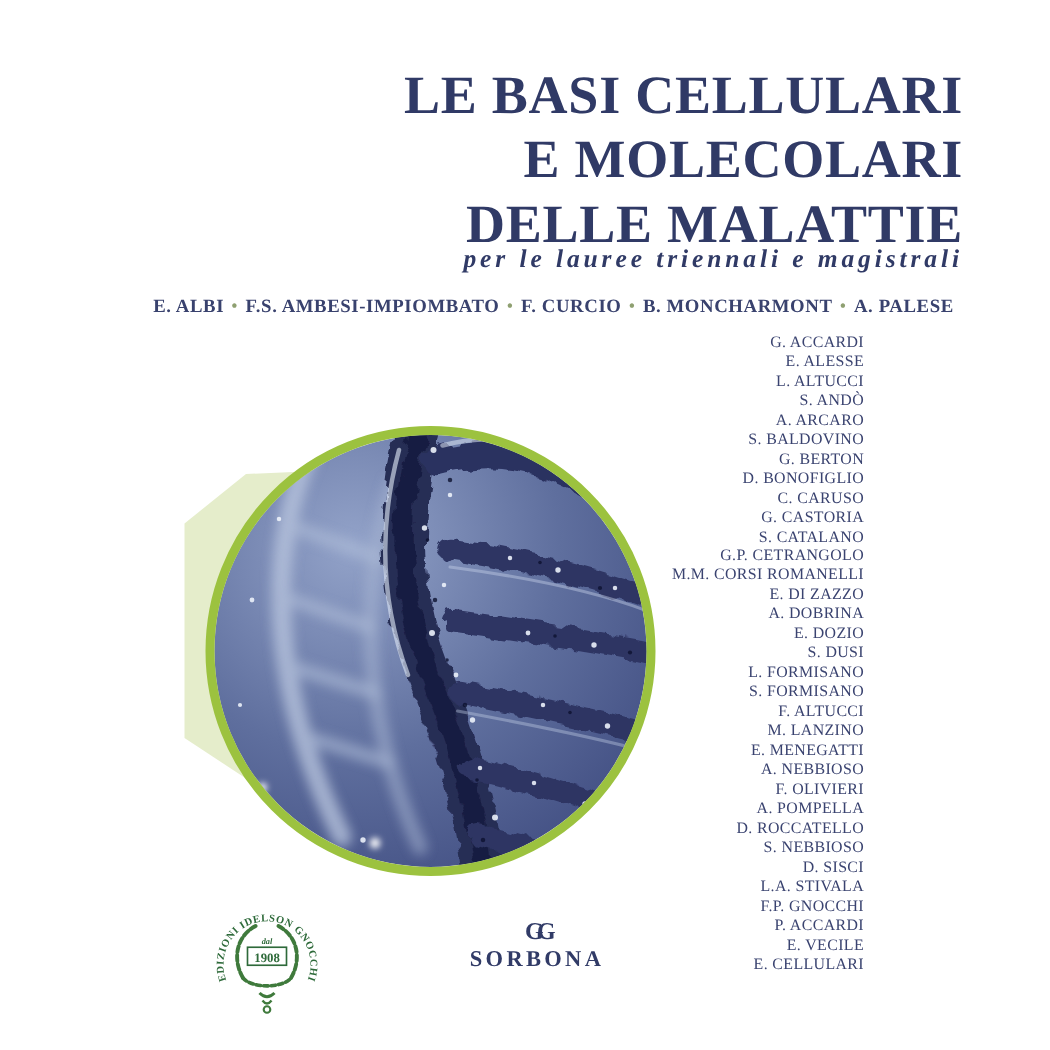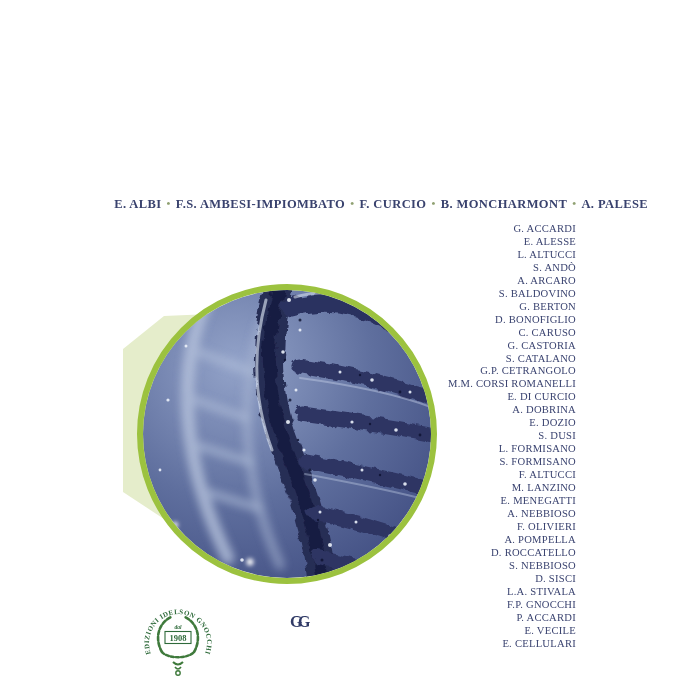--- a/index.html
+++ b/index.html
@@ -10,32 +10,32 @@
   .art{position:absolute;left:0;top:0;width:700px;height:700px;}
   .title-block{
     position:absolute;top:42px;right:58px;text-align:right;
     font-size:36px;font-weight:bold;line-height:43px;letter-spacing:0.5px;color:#303a66;
   }
   .subtitle{
     position:absolute;top:163px;right:58px;text-align:right;
     font-size:17px;font-style:italic;font-weight:bold;letter-spacing:2.6px;color:#303a66;
   }
   .authors-line{
-    position:absolute;top:197px;left:90px;right:52px;text-align:right;
+    position:absolute;top:197px;left:90px;right:52px;text-align:center;
     font-size:12.5px;font-weight:bold;letter-spacing:0.4px;color:#39426e;white-space:nowrap;
   }
   .author-sep{color:#8fa071;font-size:11px;margin:0 5px;position:relative;top:-1px;}
   .contributors{
     position:absolute;top:223px;right:124px;text-align:right;
     font-size:10.6px;font-weight:normal;letter-spacing:0.25px;color:#3a4370;line-height:12.95px;
     white-space:nowrap;
   }
   .emblem{position:absolute;left:138px;top:598px;width:80px;height:88px;}
   .sorbona{
-    position:absolute;left:290px;top:614px;width:136px;color:#313b67;
+    position:absolute;left:290px;top:614px;width:136px;text-align:center;color:#313b67;
   }
   .monogram{display:block;font-size:16px;font-weight:bold;letter-spacing:-4.5px;line-height:16px;}
   .sorbona-name{display:block;font-size:15px;font-weight:bold;letter-spacing:2.2px;margin-top:2px;}
 </style>
 </head>
 <body>
 
 <div class="cover">
 
   <svg class="art" viewBox="0 0 700 700" aria-hidden="true">
@@ -145,42 +145,49 @@
           <circle cx="380" cy="475" r="1.2"></circle>
         <circle cx="410" cy="540" r="1.2"></circle>
           <circle cx="350" cy="565" r="1.3"></circle>
           <circle cx="410" cy="330" r="1.5"></circle>
       </g>
     </g>
 
     <circle cx="287" cy="434" r="147" fill="none" stroke="#9cc23f" stroke-width="6"></circle>
   </svg>
 
-
+  <div class="title-block">
+
+  <div class="title-line">LE BASI CELLULARI</div>
+      <div class="title-line">E MOLECOLARI</div>
+      <div class="title-line">DELLE MALATTIE</div>
+    </div>
+
+  <div class="subtitle">per le lauree triennali e magistrali</div>
 
   <div class="authors-line">
     
   <span class="author">E. ALBI</span><span class="author-sep">•</span><span class="author">F.S. AMBESI-IMPIOMBATO</span><span class="author-sep">•</span><span class="author">F. CURCIO</span><span class="author-sep">•</span><span class="author">B. MONCHARMONT</span><span class="author-sep">•</span><span class="author">A. PALESE</span></div>
 
   <div class="contributors">
 
   <div class="contributor">G. ACCARDI</div>
       <div class="contributor">E. ALESSE</div>
       <div class="contributor">L. ALTUCCI</div>
       <div class="contributor">S. ANDÒ</div>
       <div class="contributor">A. ARCARO</div>
       <div class="contributor">S. BALDOVINO</div>
       <div class="contributor">G. BERTON</div>
       <div class="contributor">D. BONOFIGLIO</div>
       <div class="contributor">C. CARUSO</div>
       <div class="contributor">G. CASTORIA</div>
       <div class="contributor">S. CATALANO</div>
       <div class="contributor">G.P. CETRANGOLO</div>
       <div class="contributor">M.M. CORSI ROMANELLI</div>
-      <div class="contributor">E. DI CURCIO</div>
+      <div class="contributor">E. DI ZAZZO</div>
       <div class="contributor">A. DOBRINA</div>
       <div class="contributor">E. DOZIO</div>
       <div class="contributor">S. DUSI</div>
       <div class="contributor">L. FORMISANO</div>
       <div class="contributor">S. FORMISANO</div>
       <div class="contributor">F. ALTUCCI</div>
       <div class="contributor">M. LANZINO</div>
       <div class="contributor">E. MENEGATTI</div>
       <div class="contributor">A. NEBBIOSO</div>
       <div class="contributor">F. OLIVIERI</div>
@@ -212,15 +219,16 @@
     <text x="40" y="43" text-anchor="middle" font-size="8.5" font-weight="bold" fill="#2e6a3a" font-family="Liberation Serif, serif">1908</text>
     <g fill="none" stroke="#3f7a3c">
       <path d="M 35,64 q 5,5 10,0" stroke-width="2"></path>
       <path d="M 37,69 q 3,4 6,0" stroke-width="1.6"></path>
       <circle cx="40" cy="75" r="2.2" stroke-width="1.4"></circle>
     </g>
   </svg>
 
   <div class="sorbona">
     <span class="monogram">GG</span>
+    <span class="sorbona-name">SORBONA</span>
   </div>
 
 </div>
 
 </body></html>

